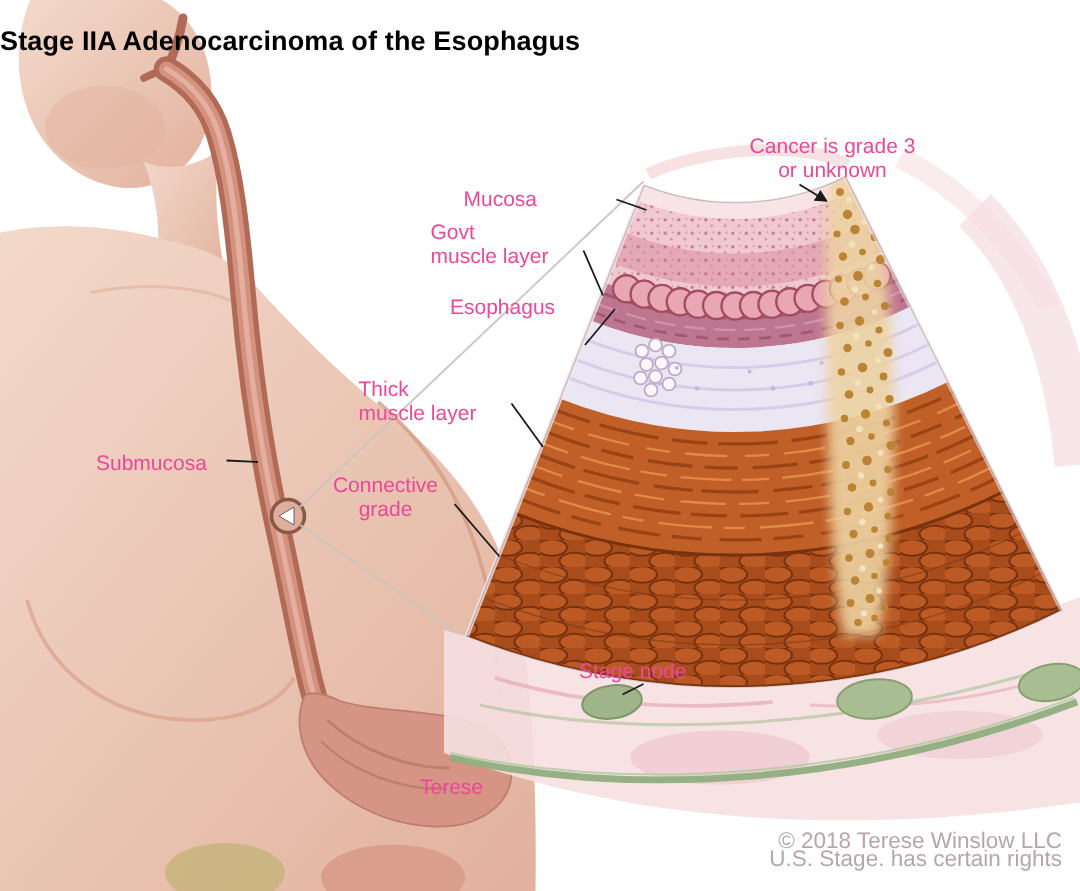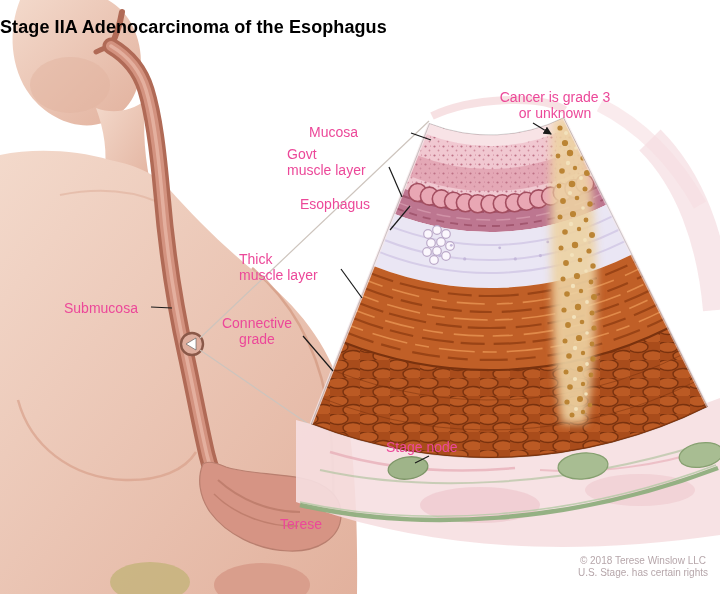--- a/index.html
+++ b/index.html
@@ -2,22 +2,22 @@
 <html><head>
 <meta charset="utf-8">
 <style>
   html,body{margin:0;padding:0;background:#fff;}
   .stage{position:relative;width:720px;height:594px;background:#ffffff;overflow:hidden;
          font-family:"Liberation Sans", sans-serif;color:#000;}
   .art{position:absolute;left:0;top:0;}
   .label{position:absolute;font-size:14px;line-height:16px;white-space:pre-line;color:#ec4899;}
   .title{position:absolute;left:0;right:0;top:17px;text-align:left;
          font-size:18px;font-weight:bold;letter-spacing:.1px;}
-  .credit{position:absolute;right:12px;top:555px;text-align:center;
-          font-size:10px;line-height:12px;color:#b6a6aa;}
+  .credit{position:absolute;right:12px;top:555px;text-align:right;
+          font-size:15px;line-height:12px;color:#b6a6aa;}
   .ta-r{text-align:left}.ta-c{text-align:center}
 </style>
 </head>
 <body>
 
 <div class="stage">
 
 <svg class="art" width="720" height="594" viewBox="0 0 720 594">
   <defs>
     <linearGradient id="skinG" x1="0" y1="0" x2="1" y2="1">

